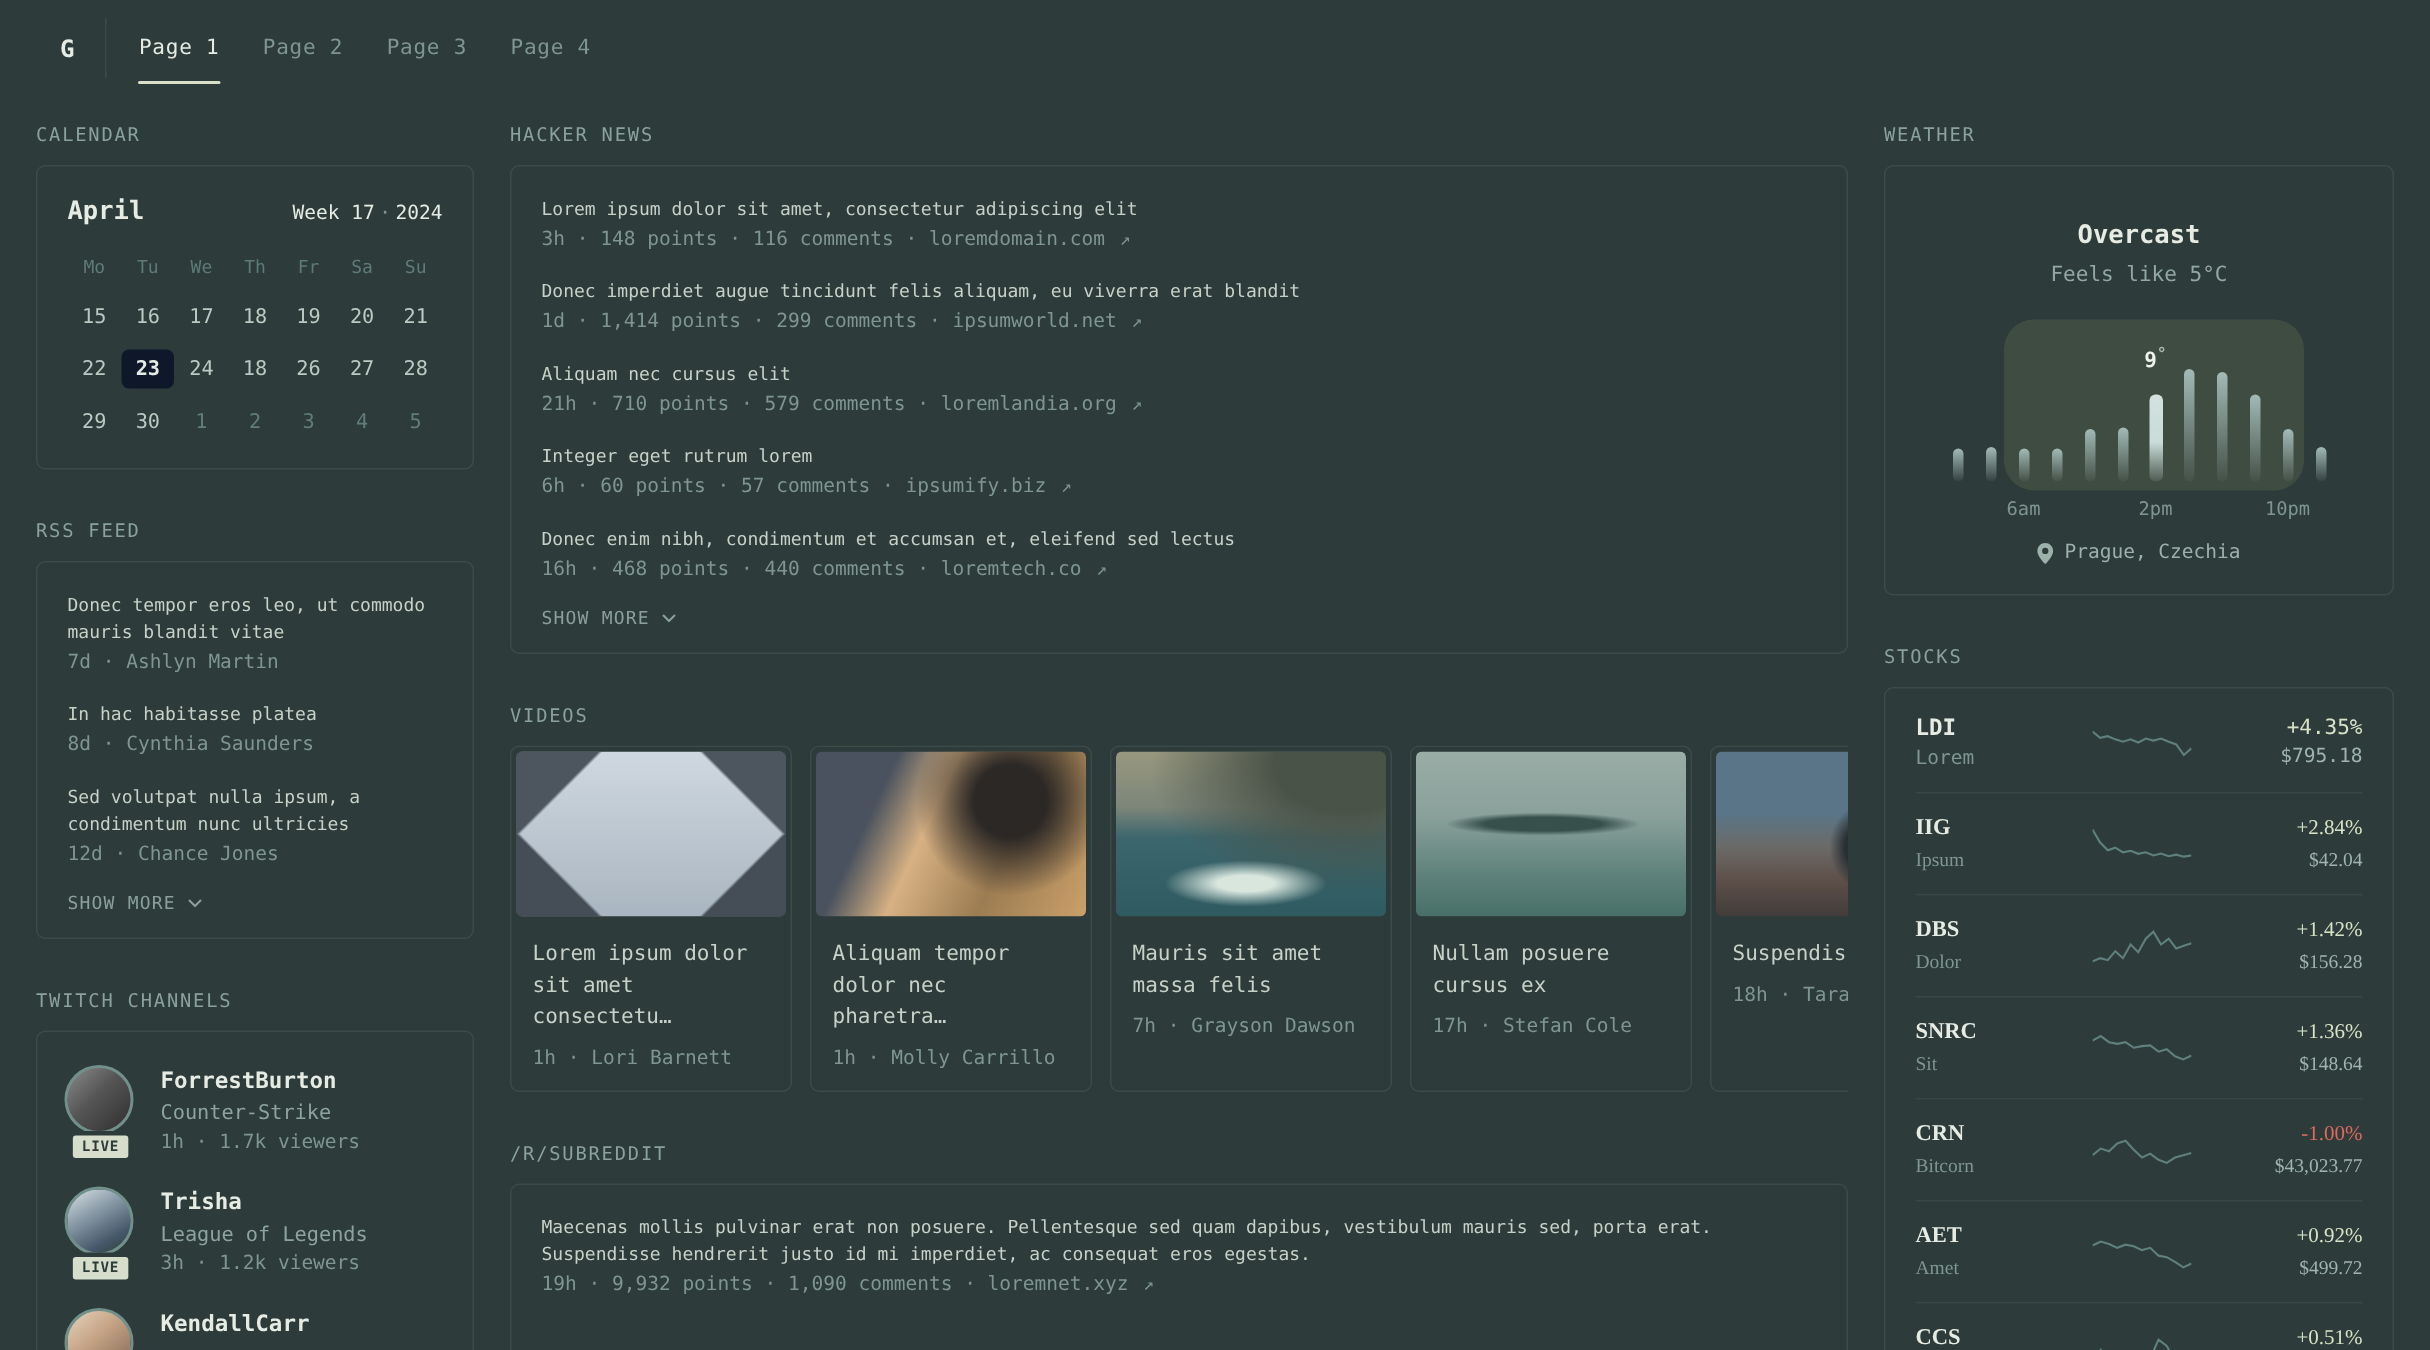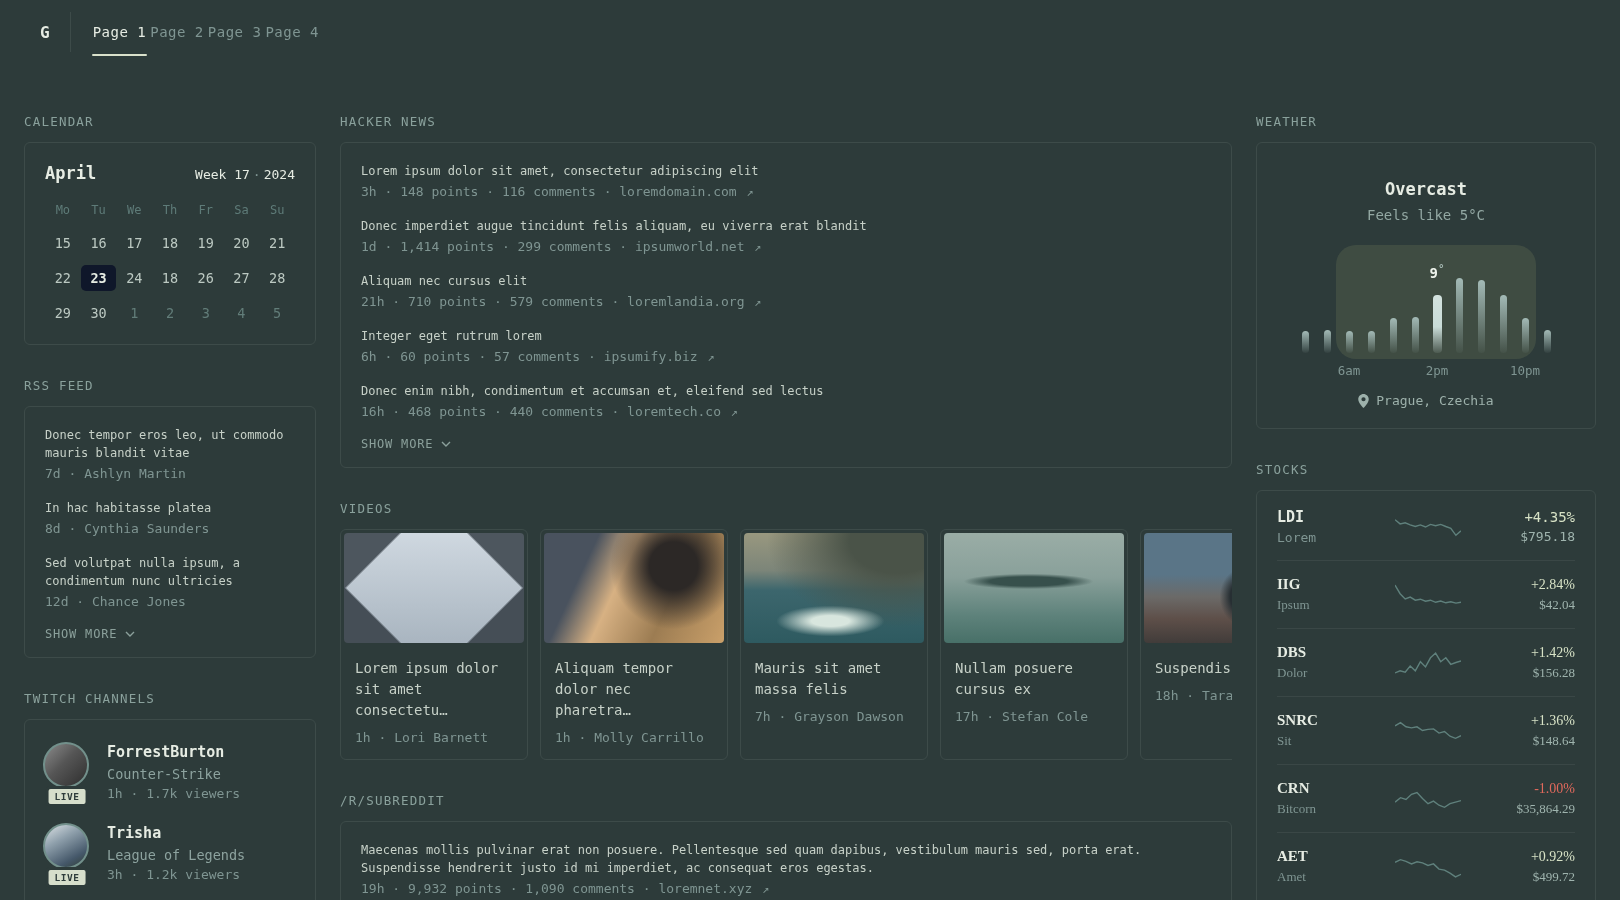--- a/index.html
+++ b/index.html
@@ -22,31 +22,31 @@
   body{
     width:1620px;height:900px;overflow:hidden;
     font-family:"DejaVu Sans Mono","Liberation Mono",monospace;
     font-size:13px;color:var(--t-title);
   }
   .page{width:1620px;height:900px;overflow:hidden;padding:8px 24px 0;}
   
   .hdr{display:flex;align-items:stretch;height:48px;}
   .logo{display:flex;align-items:center;padding:0 20px 0 16px;font-size:16px;font-weight:bold;color:var(--t-bright);cursor:pointer;}
   .hdr-div{width:1px;background:var(--border);margin:4px 0;}
-  .tabs{display:flex;margin-left:20px;}
+  .tabs{display:flex;margin-left:20px;gap:25px;}
   .tab{position:relative;display:flex;align-items:center;padding:0 2px;background:none;border:none;
        font:inherit;font-size:14px;color:var(--t-muted);cursor:pointer;letter-spacing:.5px;}
   .tab.active{color:var(--t-bright);}
   .tab.active::after{content:"";position:absolute;left:1px;right:1px;bottom:0;height:2px;background:var(--cream);border-radius:1px;}
   
   .cols{display:flex;gap:24px;margin-top:26px;align-items:flex-start;}
   .col-l{flex:0 0 292px;}
   .col-m{flex:0 0 892px;max-width:892px;}
   .col-r{flex:0 0 340px;}
-  .widget{margin-bottom:33px;margin-top:32px;}
+  .widget{margin-bottom:33px;}
   .sect{font-size:12.5px;letter-spacing:1.2px;color:var(--t-section);margin-bottom:13px;}
   .card{border:1px solid var(--border);border-radius:6px;background:var(--bg);}
   
   .cal{padding:20px 20px 18px;}
   .cal-top{display:flex;justify-content:space-between;align-items:baseline;margin-bottom:20px;}
   .cal-month{font-size:17px;font-weight:bold;color:var(--t-bright);}
   .cal-week{font-size:13px;color:var(--t-bright);}
   .cal-week .dot{color:var(--t-muted);margin:0 3px;}
   .cal-grid{display:grid;grid-template-columns:repeat(7,1fr);row-gap:9px;text-align:center;}
   .cal-head{font-size:12px;color:#5e7b78;padding-bottom:4px;}
@@ -435,21 +435,21 @@
               <a class="stock-row">
                 <div class="stock-id">
                   <div class="stk-t">CRN</div>
                   <div class="stk-n">Bitcorn</div>
                 </div>
                 <svg width="66" height="34" viewBox="0 0 66 34" class="stock-spark">
                   <polyline points="0.0,20.1 5.5,15.7 11.0,17.5 16.5,12.3 22.0,10.5 27.5,16.5 33.0,21.7 38.5,19.1 44.0,23.2 49.5,25.3 55.0,21.7 60.5,20.1 66.0,18.6"></polyline>
                 </svg>
                 <div class="stock-vals">
                   <div class="stk-c neg">-1.00%</div>
-                  <div class="stk-p">$35,864.29</div>
+                  <div class="stk-p">$43,023.77</div>
                 </div>
               </a>
               <a class="stock-row">
                 <div class="stock-id">
                   <div class="stk-t">AET</div>
                   <div class="stk-n">Amet</div>
                 </div>
                 <svg width="66" height="34" viewBox="0 0 66 34" class="stock-spark">
                   <polyline points="0.0,12.3 5.5,9.7 11.0,11.3 16.5,13.9 22.0,11.8 27.5,12.8 33.0,15.4 38.5,13.9 44.0,19.1 49.5,20.1 55.0,23.2 60.5,26.9 66.0,24.3"></polyline>
                 </svg>

